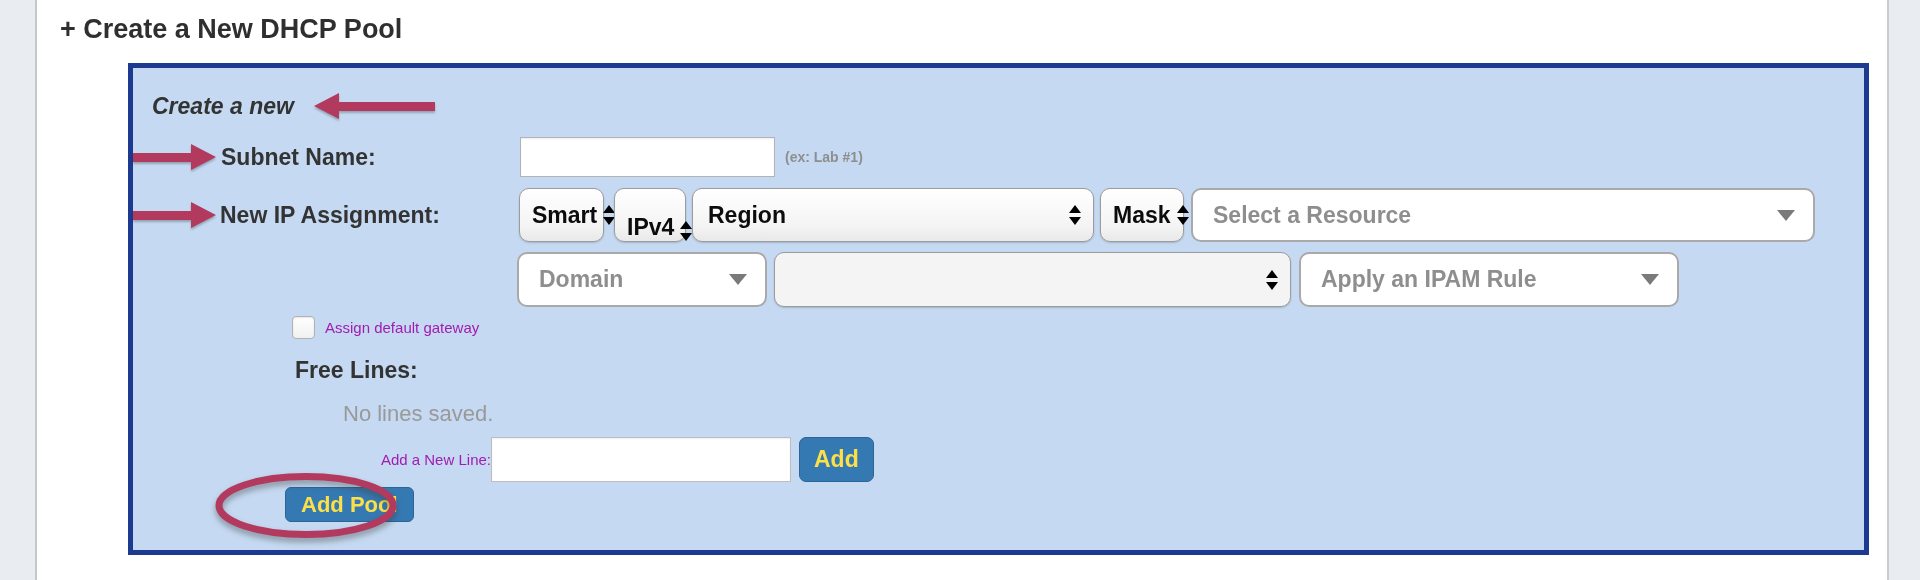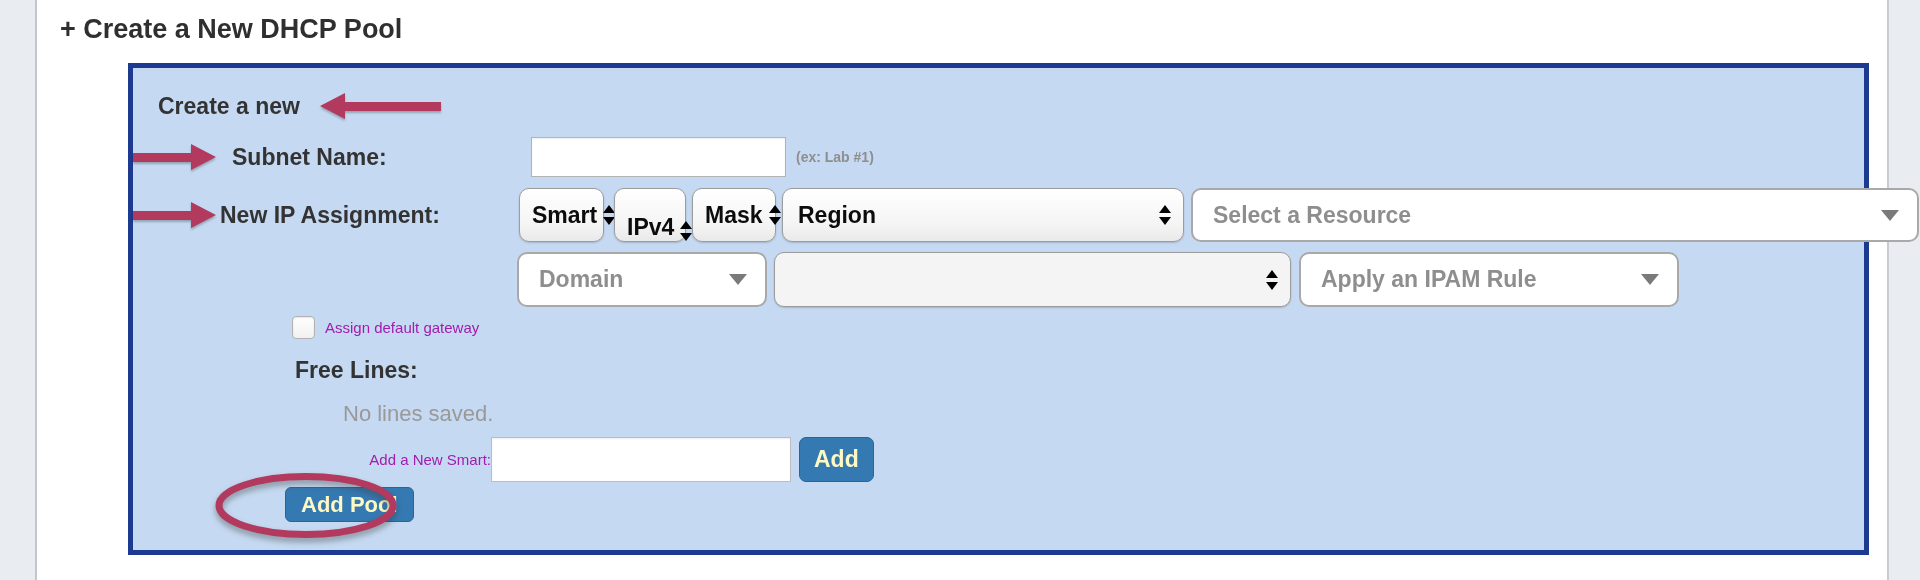--- a/index.html
+++ b/index.html
@@ -61,21 +61,21 @@
   }
   .caret{width:0;height:0;border-left:9px solid transparent;border-right:9px solid transparent;border-top:11px solid #7a7a7a;}
 
   .text-input{
     border:1px solid #b3b3b3;background:#fff;font-size:22px;padding:0 10px;
     font-family:inherit;box-shadow:inset 0 1px 2px rgba(0,0,0,0.07);
   }
 
   .btn{
     background:var(--btn);border:1px solid #2b6597;border-radius:7px;
-    color:#fef9c3;font-weight:bold;font-size:23px;font-family:inherit;
+    color:#fde047;font-weight:bold;font-size:23px;font-family:inherit;
     display:inline-flex;align-items:center;justify-content:center;cursor:pointer;
   }
 
   input[type="checkbox"]{
     appearance:none;-webkit-appearance:none;width:23px;height:23px;margin:0;
     border:1px solid #b2b2b2;border-radius:4px;
     background:linear-gradient(#ffffff,#f1f1f1);
     box-shadow:inset 0 1px 2px rgba(0,0,0,0.1);cursor:pointer;
   }
 
@@ -96,34 +96,34 @@
 </head>
 <body>
 
 <div class="side-strip left"></div>
 <div class="side-strip right"></div>
 
 <div class="page-title">+ Create a New DHCP Pool</div>
 
 <div class="panel">
 
-  <div class="row" style="left:25px;top:19px;height:38px;">
+  <div class="row" style="left:19px;top:19px;height:38px;font-style:italic;">
     <span class="lbl">Create a new</span>
     <div class="arrow left" style="margin-left:20px;">
       <span class="head"></span>
         <span class="shaft"></span>
     </div>
   </div>
 
   <div class="row" style="left:0;top:69px;height:40px;">
     <div class="arrow right">
       <span class="shaft"></span>
         <span class="head"></span>
     </div>
-    <span class="lbl" style="margin-left:16px;width:299px;">Subnet Name:</span>
+    <span class="lbl" style="margin-left:5px;width:299px;">Subnet Name:</span>
     <input class="text-input" style="width: 255px; height: 40px;" type="text" value="">
     <span class="hint">(ex: Lab #1)</span>
   </div>
 
   <div class="row" style="left:0;top:120px;height:54px;">
     <div class="arrow right">
       <span class="shaft"></span>
         <span class="head"></span>
     </div>
     <span class="lbl" style="margin-left:4px;width:299px;">New IP Assignment:</span>
@@ -134,35 +134,35 @@
           <i class="down"></i>
         </span>
     </div>
     <div class="macselect" style="width:72px;margin-left:10px;padding:0 8px 0 12px;align-items:flex-end;">
       <span>IPv4</span>
       <span class="stepper" style="margin-left:6px;">
           <i class="up"></i>
           <i class="down"></i>
         </span>
     </div>
+    <div class="macselect" style="width:402px;margin-left:6px;">
+      <span>Region</span>
+      <span class="stepper">
+          <i class="up"></i>
+          <i class="down"></i>
+        </span>
+    </div>
     <div class="macselect" style="width:84px;margin-left:6px;padding:0 8px 0 12px;">
       <span>Mask</span>
       <span class="stepper" style="margin-left:6px;">
           <i class="up"></i>
           <i class="down"></i>
         </span>
     </div>
-    <div class="macselect" style="width:402px;margin-left:6px;">
-      <span>Region</span>
-      <span class="stepper">
-          <i class="up"></i>
-          <i class="down"></i>
-        </span>
-    </div>
-    <div class="dropdown" style="width:728px;margin-left:7px;">
+    <div class="dropdown" style="width:624px;margin-left:7px;">
       <span>Select a Resource</span>
       <span class="caret"></span>
     </div>
   </div>
 
   <div class="row" style="left:384px;top:184px;height:55px;">
     <div class="dropdown" style="width:250px;height:55px;">
       <span>Domain</span>
       <span class="caret"></span>
     </div>
@@ -186,21 +186,21 @@
 
   <div class="row" style="left:162px;top:290px;height:24px;">
     <span class="lbl">Free Lines:</span>
   </div>
 
   <div class="row" style="left:210px;top:334px;height:24px;">
     <span class="muted">No lines saved.</span>
   </div>
 
   <div class="row" style="left:162px;top:369px;height:45px;">
-    <span class="lbl-regular" style="width:196px;">Add a New Smart:</span>
+    <span class="lbl-regular" style="width:196px;">Add a New Line:</span>
     <input class="text-input" style="width: 300px; height: 45px; border-color: rgb(189, 189, 189);" type="text" value="">
     <button class="btn" style="height:45px;padding:0 14px;margin-left:8px;">Add</button>
   </div>
 
   <div class="row" style="left:109px;top:419px;height:35px;">
     <button class="btn" style="height:35px;padding:0 15px;font-size:22px;border-radius:6px;min-width:128px;margin-left:43px;">Add Pool</button>
   </div>
 
   <svg class="ellipse-annotation" viewBox="0 0 190 67">
     <ellipse cx="95" cy="33.5" rx="87" ry="29" fill="none" stroke="#b23a5f" stroke-width="7"></ellipse>

